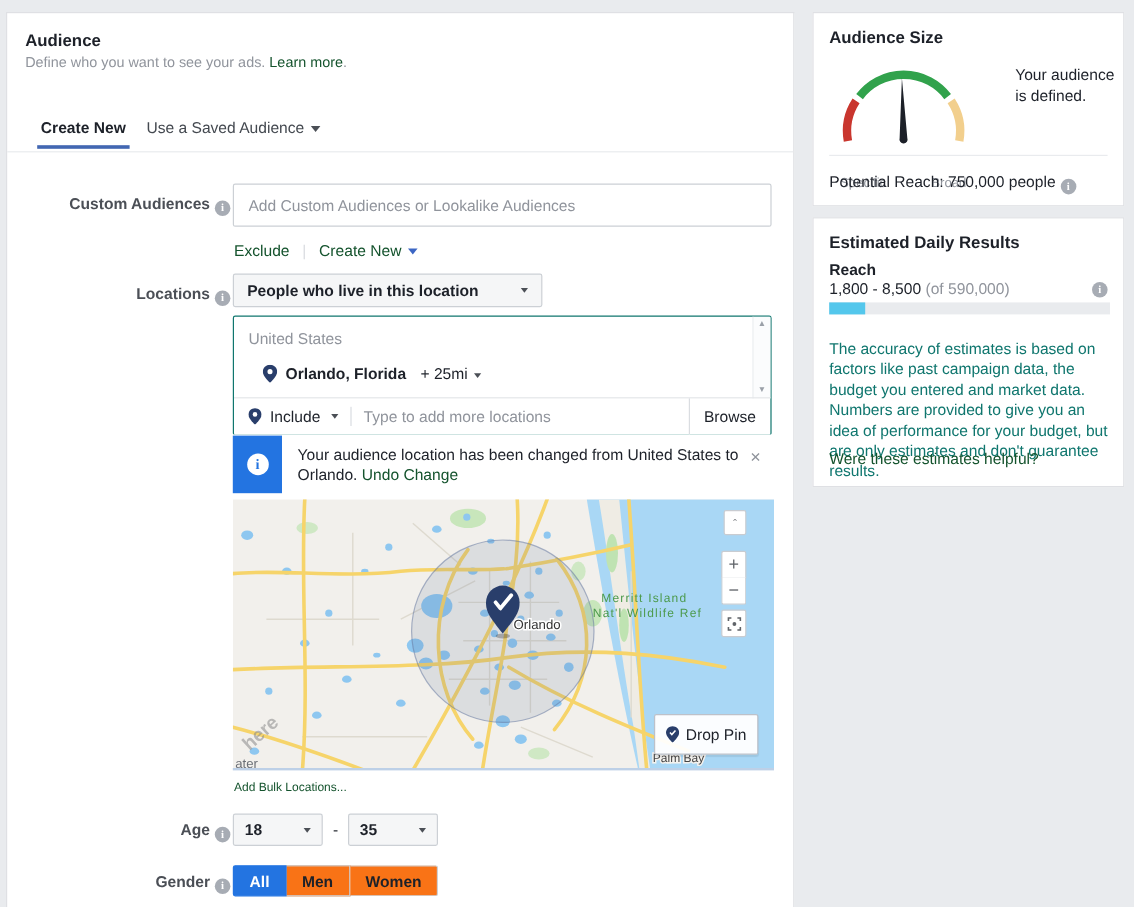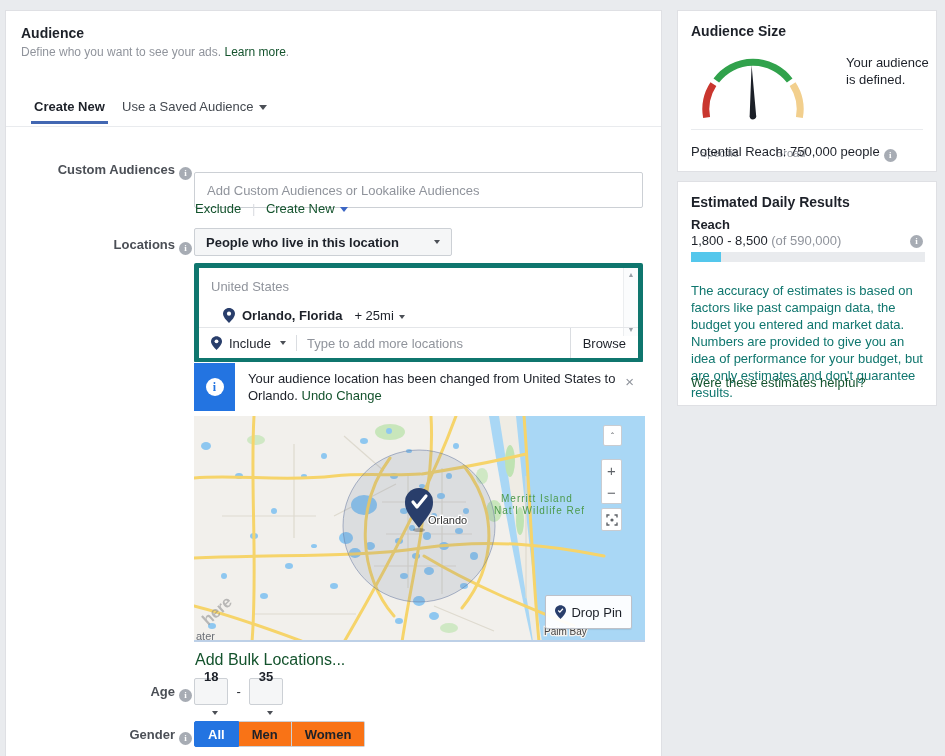--- a/index.html
+++ b/index.html
@@ -32,31 +32,31 @@
 
   .info-i { display:inline-block; width:13px; height:13px; border-radius:50%; background:#a7acb4;
             color:#fff; font-size:9px; font-weight:bold; font-family:"Liberation Serif",serif;
             text-align:center; line-height:13px; vertical-align:-2px; margin-left:4px; }
 
   
   .field-label { position:absolute; left:0; width:186px; text-align:right; font-weight:600; color:#4b4f56; font-size:13px; }
   .input-text { border:1px solid #ccd0d5; border-radius:2px; font-size:13px; color:#1d2129;
                 font-family:"Liberation Sans",sans-serif; padding:0 12px; outline:none; }
   .input-text::placeholder { color:#90949c; }
-  #ca-input { position:absolute; left:188px; top:142px; width:449px; height:36px;margin-top:19px; }
+  #ca-input { position:absolute; left:188px; top:142px; width:449px; height:36px; }
   #ca-links { position:absolute; left:189px; top:190px; font-size:13px; }
   .vdiv { color:#dadde1; margin:0 7px; }
 
   .gray-btn { background:#f5f6f7; border:1px solid #ccd0d5; border-radius:2px;
               font-weight:600; font-size:13px; color:#1d2129; display:inline-flex;
               align-items:center; justify-content:center; cursor:pointer;gap:27px; }
   #loc-mode-btn { position:absolute; left:188px; top:217px; height:28px; padding:0 11px; }
 
   #loc-box { position:absolute; left:188px; top:252px; width:449px; height:100px;
-             border:5px solid #0f766e; border-radius:2px; background:#fff; }
+             border:1px solid #0f766e; border-radius:2px; background:#fff; }
   #loc-country { position:absolute; left:12px; top:11px; color:#90949c; }
   #loc-selected-row { position:absolute; left:24px; top:40px; display:flex; align-items:center; }
   #loc-selected-row .city { font-weight:600; margin-left:7px; }
   #loc-radius { margin-left:12px; }
   #loc-scrollbar { position:absolute; right:0; top:0; width:15px; height:68px;
                    background:#fbfcfd; border-left:1px solid #eceef0; }
   #loc-scrollbar .arr { position:absolute; left:0; width:14px; text-align:center; color:#9aa0a8; font-size:7px; cursor:pointer; }
   #loc-scrollbar .up { top:3px; } #loc-scrollbar .down { bottom:3px; }
   #loc-include-row { position:absolute; left:0; right:0; bottom:0; height:31px; border-top:1px solid #e4e6e9;
                      display:flex; align-items:center; padding-left:12px; }
@@ -82,25 +82,25 @@
   #map svg { display:block; }
   .map-ctl { position:absolute; background:#fff; border:1px solid #c9ccd1; color:#5f6368;
              display:flex; align-items:center; justify-content:center; cursor:pointer; }
   #ctl-collapse { right:23px; top:9px;  width:19px; height:21px; font-size:9px; border-radius:2px; }
   #ctl-zoom-in  { right:23px; top:43px; width:21px; height:23px; font-size:15px; border-radius:2px 2px 0 0; }
   #ctl-zoom-out { right:23px; top:65px; width:21px; height:23px; font-size:15px; border-top:none; border-radius:0 0 2px 2px; }
   #ctl-locate   { right:23px; top:92px; width:21px; height:23px; border-radius:2px; }
   #drop-pin-btn { position:absolute; right:13px; bottom:11px; height:23px; padding:16px 9px;
                   background:rgba(255,255,255,.95); border:1px solid #bdc1c9; border-radius:2px;
                   display:flex; align-items:center; gap:5px; cursor:pointer; box-shadow:0 1px 1px rgba(0,0,0,.08); }
-  #add-bulk { position:absolute; left:189px; top:640px; font-size:16px; }
+  #add-bulk { position:absolute; left:189px; top:640px; font-size:10px; }
 
   
   #age-row { position:absolute; left:188px; top:667px; height:27px; display:flex; align-items:center; }
-  .age-btn { height:27px; padding:0 9px;flex-direction:column; }
+  .age-btn { height:27px; padding:0 9px; }
   .age-dash { margin:0 8px; color:#1d2129; }
   #gender-row { position:absolute; left:188px; top:710px; height:26px; display:flex; }
   .seg { height:26px; padding:0 13px; display:flex; align-items:center; font-weight:600; font-size:13px;
          background:#f97316; border:1px solid #ccd0d5; border-left:none; cursor:pointer; color:#1d2129; }
   .seg:first-child { border-left:1px solid #ccd0d5; border-radius:2px 0 0 2px; }
   .seg:last-child { border-radius:0 2px 2px 0; }
   .seg.active { background:#2374e1; border-color:#2374e1; color:#fff; }
 
   
   .panel-title { position:absolute; left:13px; top:12px; font-size:14px; font-weight:bold; color:#1d2129; }

